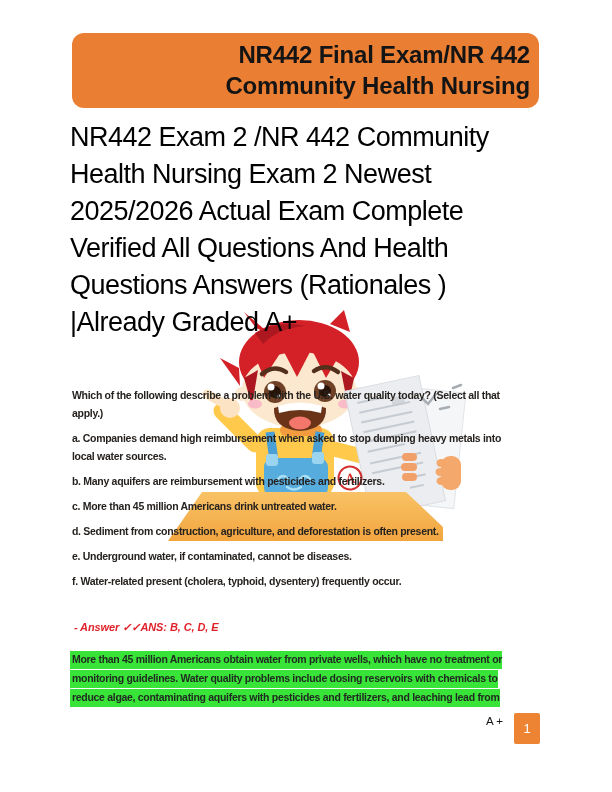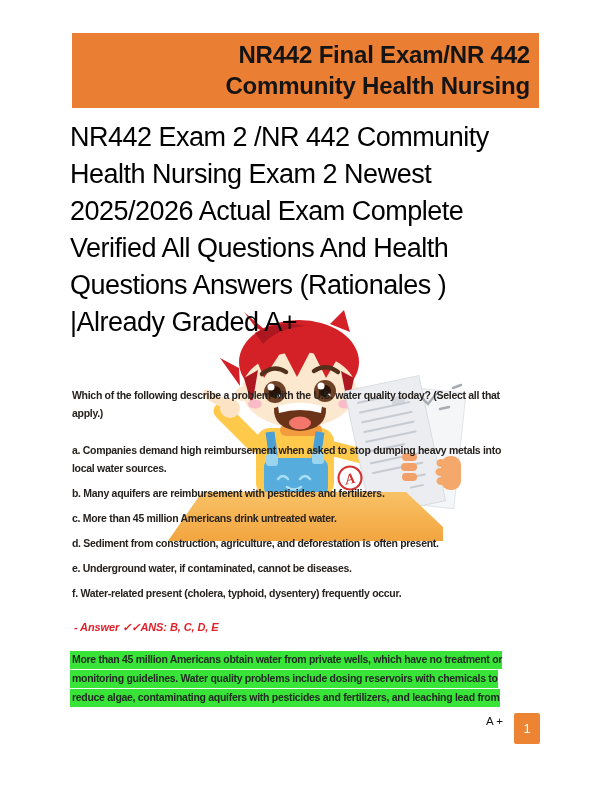--- a/index.html
+++ b/index.html
@@ -7,41 +7,41 @@
     width:612px;height:792px;background:#ffffff;position:relative;overflow:hidden;
     font-family:"Liberation Sans",sans-serif;
   }
   .abs{position:absolute;}
   .page{position:absolute;inset:0;}
   .txt-layer{position:absolute;inset:0;z-index:2;}
   .art-layer{position:absolute;left:160px;top:298px;width:310px;height:248px;z-index:1;}
 
   .banner{
     left:72px;top:33px;width:467px;height:75px;background:#EA7E33;
-    box-sizing:border-box;text-align:right;padding:6px 9px 0 0;
+    box-sizing:border-box;text-align:right;padding:6px 9px 0 0;border-radius:12px;
   }
   .banner-line{
     font-size:24px;font-weight:bold;line-height:31px;color:#141414;letter-spacing:-0.2px;
     white-space:nowrap;
   }
 
   .title{left:70px;top:119px;}
   .title-line{
     font-size:27px;font-weight:normal;line-height:37px;color:#000000;
     letter-spacing:-0.5px;white-space:nowrap;
   }
 
   .bline{
     font-size:10.5px;font-weight:bold;line-height:18px;color:#26221F;
     letter-spacing:-0.3px;white-space:nowrap;
   }
   .qblock{left:72px;top:386px;}
   .options{left:72px;top:429px;}
   .op{margin-top:7px;}
-  .op:first-child{margin-top:12px;}
+  .op:first-child{margin-top:0;}
 
   .answer{
     left:74px;top:621px;font-size:11px;font-weight:bold;font-style:italic;
     color:#E0212A;letter-spacing:-0.1px;white-space:nowrap;
   }
 
   .rationale{left:70px;top:649px;}
   .hl-row{margin-bottom:1px;height:18px;}
   .hl{
     display:inline-block;background:#38E438;color:#212B21;

